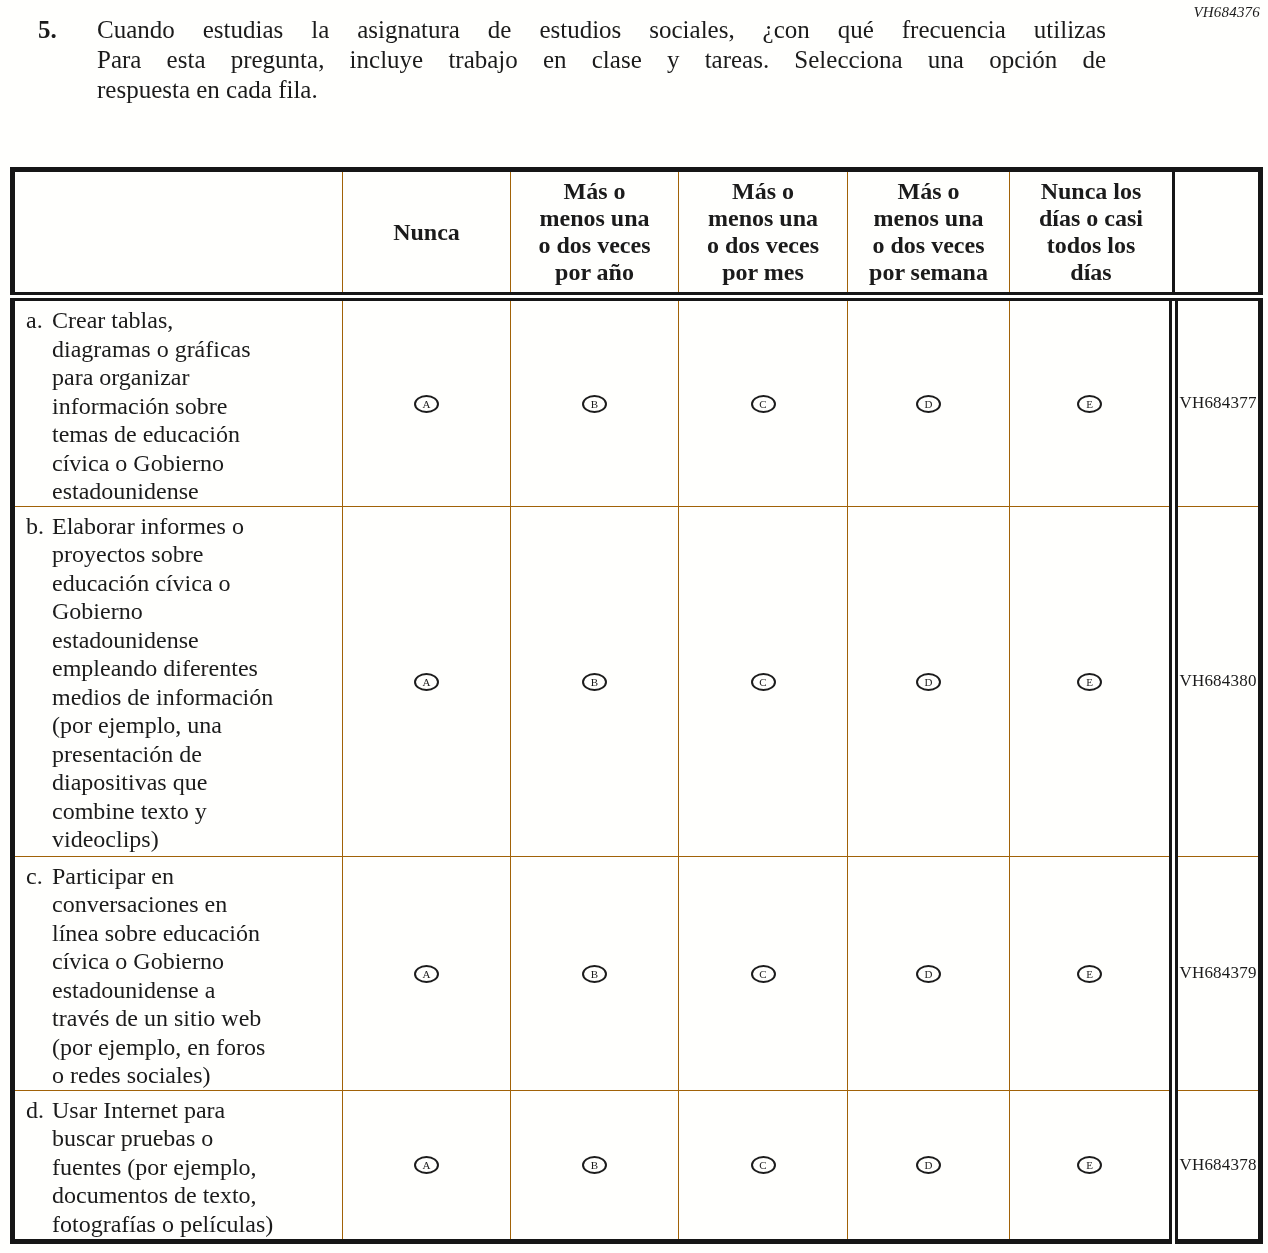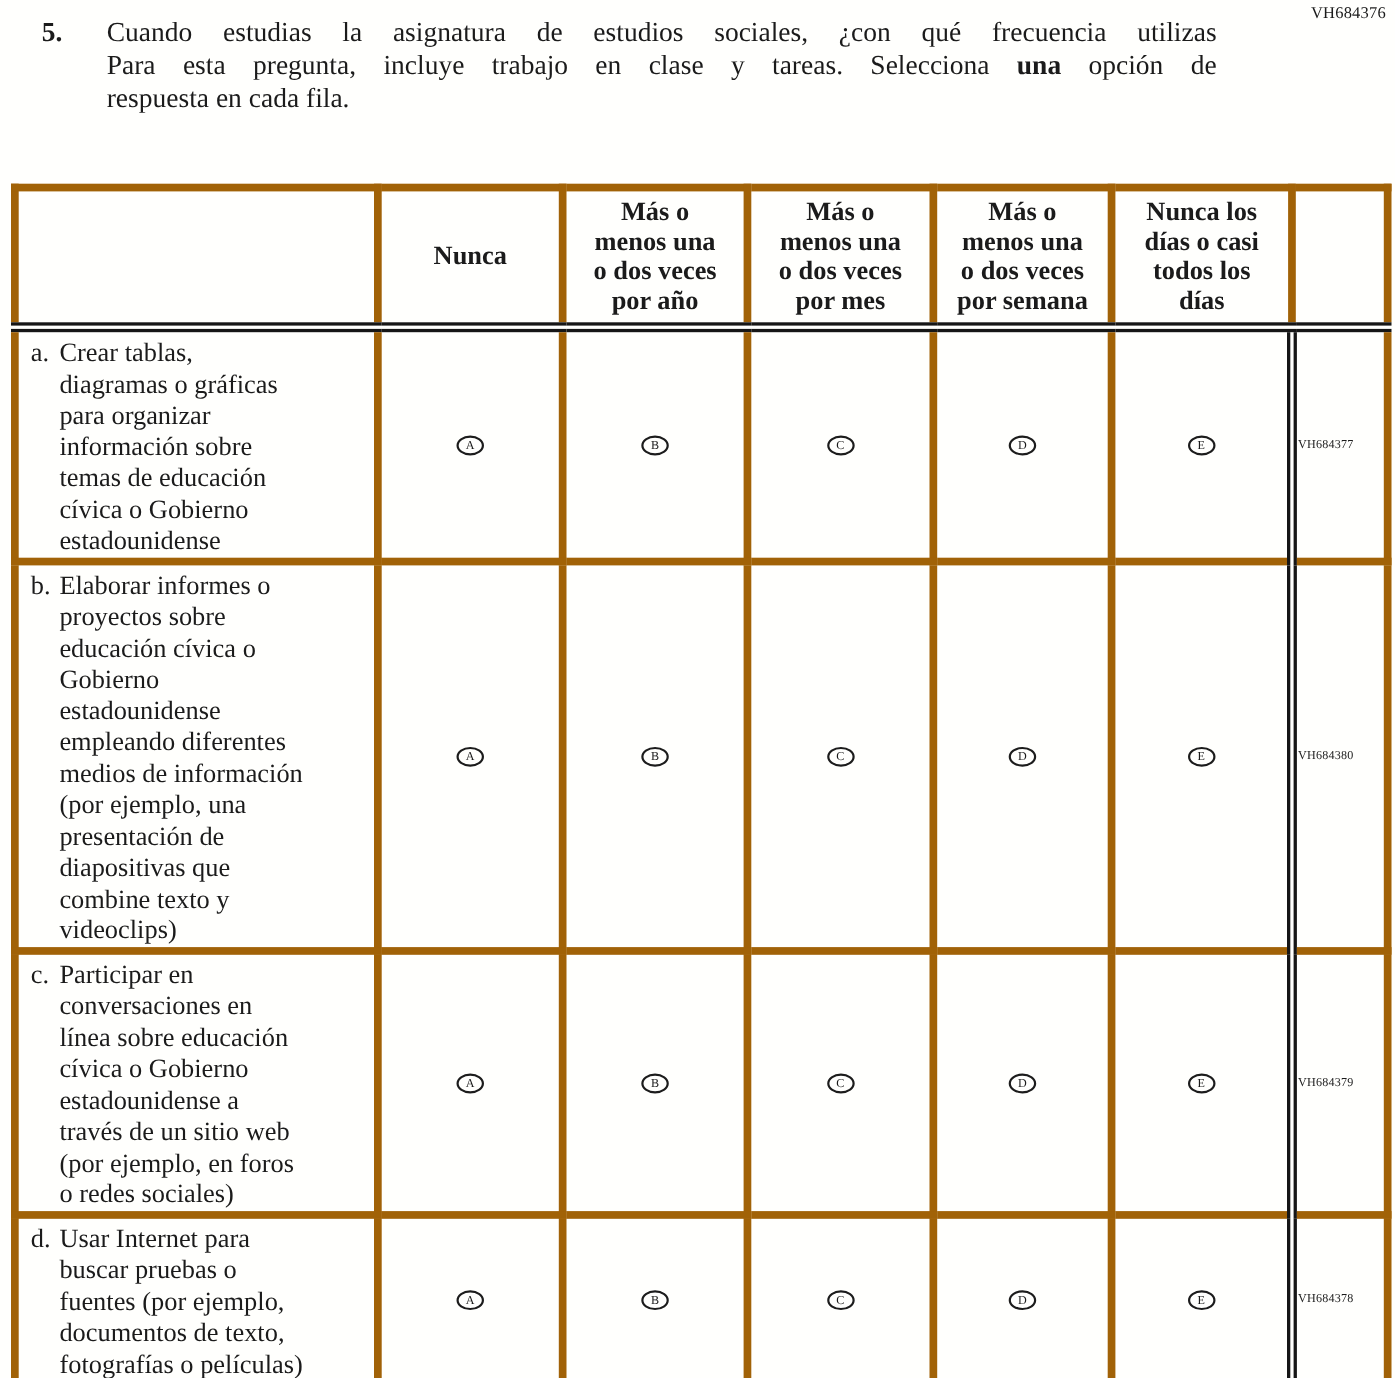--- a/index.html
+++ b/index.html
@@ -7,42 +7,42 @@
   body {
     width: 1268px; height: 1253px;
     font-family: "Liberation Serif", "DejaVu Serif", serif;
     color: #1b1b1b;
     position: relative;
     overflow: hidden;
     background: #fffffd;
   }
   .top-code {
     position: absolute; top: 4px; right: 8px;
-    font-size: 15px; letter-spacing: 0.2px;
+    font-size: 15px; letter-spacing: 0.2px; font-style: italic;
   }
   .question {
     position: absolute; top: 15px; left: 38px;
     width: 1068px; display: flex;
   }
   .qnum {
     flex: 0 0 42px;
     font-weight: bold; font-size: 25px; line-height: 30px;
   }
   .qtext { flex: 1; font-size: 25px; line-height: 30px; margin-left: 17px; }
   .qline { text-align: justify; text-align-last: justify; }
   .qline.qlast { text-align: left; text-align-last: left; }
-  .qbold { font-weight: bold; }
+  .qbold { font-weight: normal; }
 
   table.matrix {
     position: absolute; top: 167px; left: 10px;
     border-collapse: collapse; table-layout: fixed;
     width: 1248px;
     border: 5px solid #161616;
   }
-  .matrix th, .matrix td { border: 7px solid #a16207; background: #fffffd; }
+  .matrix th, .matrix td { border: 1px solid #a16207; background: #fffffd; }
   .matrix thead th {
     border-bottom: 9px double #161616;
     font-weight: bold; font-size: 24px; line-height: 27px;
     text-align: center; vertical-align: middle;
     white-space: pre-line; padding: 2px 1px;
   }
   tr.hrow   { height: 127px; }
   tr.row-a  { height: 209px; }
   tr.row-b  { height: 350px; }
   tr.row-c  { height: 230px; }
@@ -60,22 +60,22 @@
   .bubble {
     display: inline-flex; align-items: center; justify-content: center;
     width: 25px; height: 18px;
     border: 2px solid #1c1c1c; border-radius: 50%;
     background: transparent;
   }
   .bl { font-size: 11px; line-height: 1; padding-top: 1px; }
 
   td.codecell {
     border-left: 9px double #161616;
-    font-size: 11px; letter-spacing: 0.2px;
-    text-align: left; vertical-align: middle; padding: 16px 1px;
+    font-size: 17px; letter-spacing: 0.2px;
+    text-align: center; vertical-align: middle; padding: 16px 1px;
   }
   th.codehead { border-left: 3px solid #161616; }
 </style>
 </head>
 <body>
 
 <div class="top-code">VH684376</div>
 
 <div class="question">
   <div class="qnum">5.</div>

